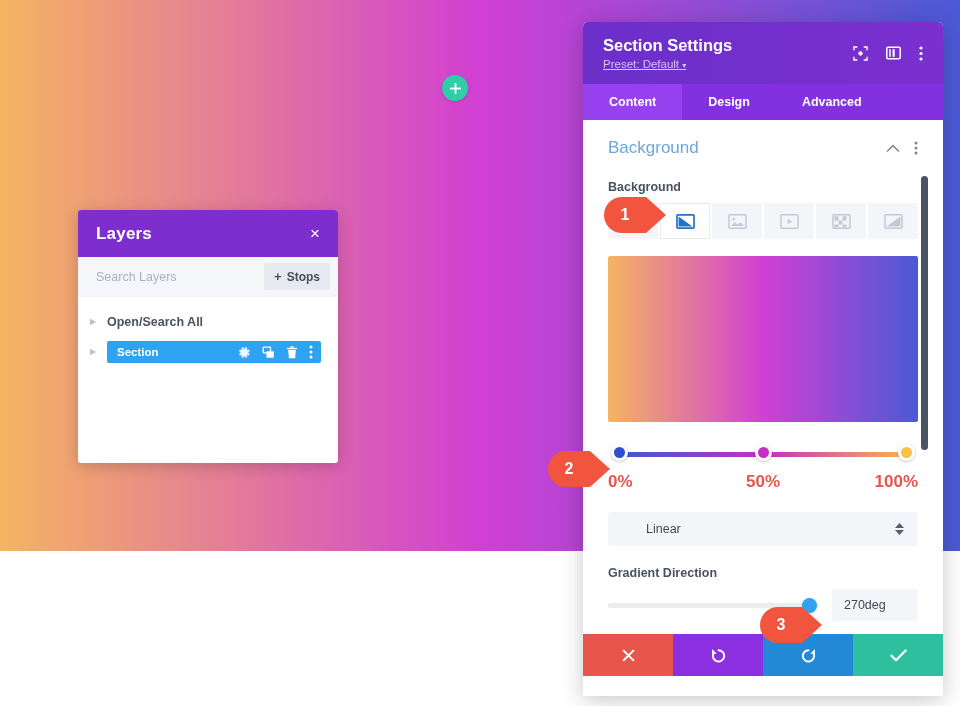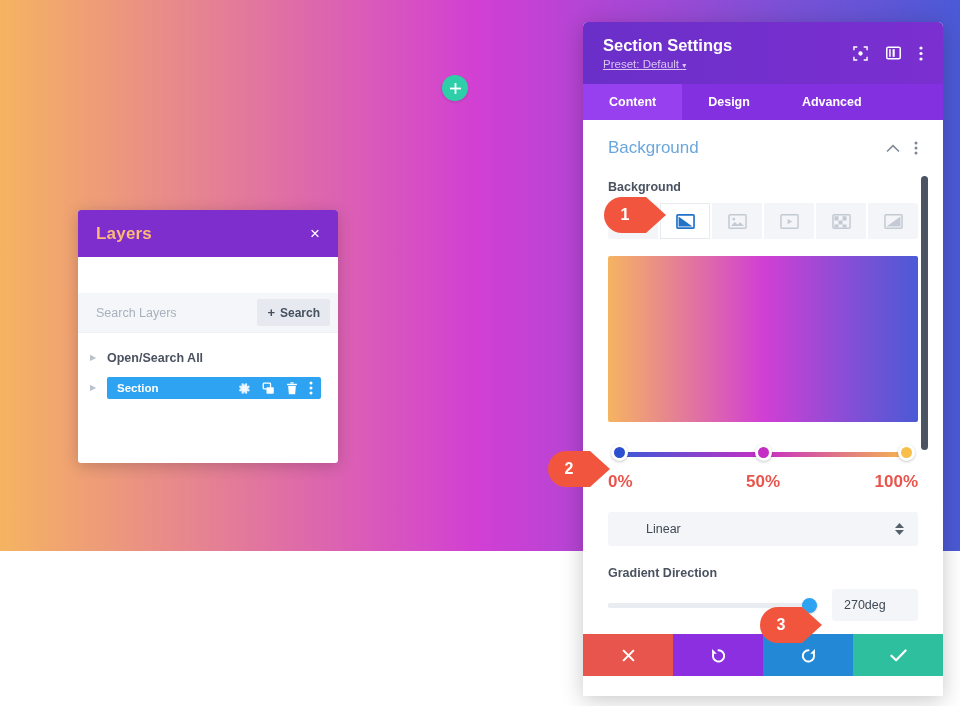--- a/index.html
+++ b/index.html
@@ -35,26 +35,26 @@
     position: absolute; left: 78px; top: 210px; width: 260px; height: 253px;
     background: #fff;
     box-shadow: 0 3px 16px rgba(0,0,0,.20);
     border-radius: 3px; overflow: hidden;
   }
   .layers-head {
     height: 47px; background: #7e2ecc;
     display: flex; align-items: center; justify-content: space-between;
     padding: 0 18px;
   }
-  .layers-title { color: #fdba74; font-size: 17px; font-weight: bold; letter-spacing: .2px; }
+  .layers-title { color: #ffffff; font-size: 17px; font-weight: bold; letter-spacing: .2px; }
   .layers-close { color: #fff; font-size: 17px; line-height: 1; cursor: pointer; font-weight: 300; }
   .layers-search-row {
     height: 40px; background: #f4f6f9;
     display: flex; align-items: center; justify-content: space-between;
-    padding: 0 8px 0 18px; border-bottom: 1px solid #eef1f5; margin-top: 36px;
+    padding: 0 8px 0 18px; border-bottom: 1px solid #eef1f5;
   }
   .layers-search-input {
     border: none; outline: none; background: transparent;
     font-family: inherit; font-size: 12.5px; color: #3a4451; width: 150px;
   }
   .layers-search-input::placeholder { color: #a8b1bd; }
   .filter-btn {
     background: #e6eaf0; color: #46505e; border: none;
     font-family: inherit; font-size: 12px; font-weight: bold;
     padding: 6px 10px; border-radius: 2px; cursor: pointer;
@@ -255,21 +255,21 @@
   <div class="layers-panel">
     <div class="layers-head">
       <span class="layers-title">Layers</span>
       <span class="layers-close">×</span>
     </div>
 
     <div class="layers-search-row">
       <input class="layers-search-input" placeholder="Search Layers" style="">
       <button class="filter-btn">
         <span class="filter-plus">+</span>
-        <span>Search</span>
+        <span>Stops</span>
       </button>
     </div>
 
     <div class="layers-body">
       <div class="layer-row">
         <span class="caret">▶</span>
         <span class="layer-label-plain">Open/Search All</span>
       </div>
 
       <div class="layer-row">

